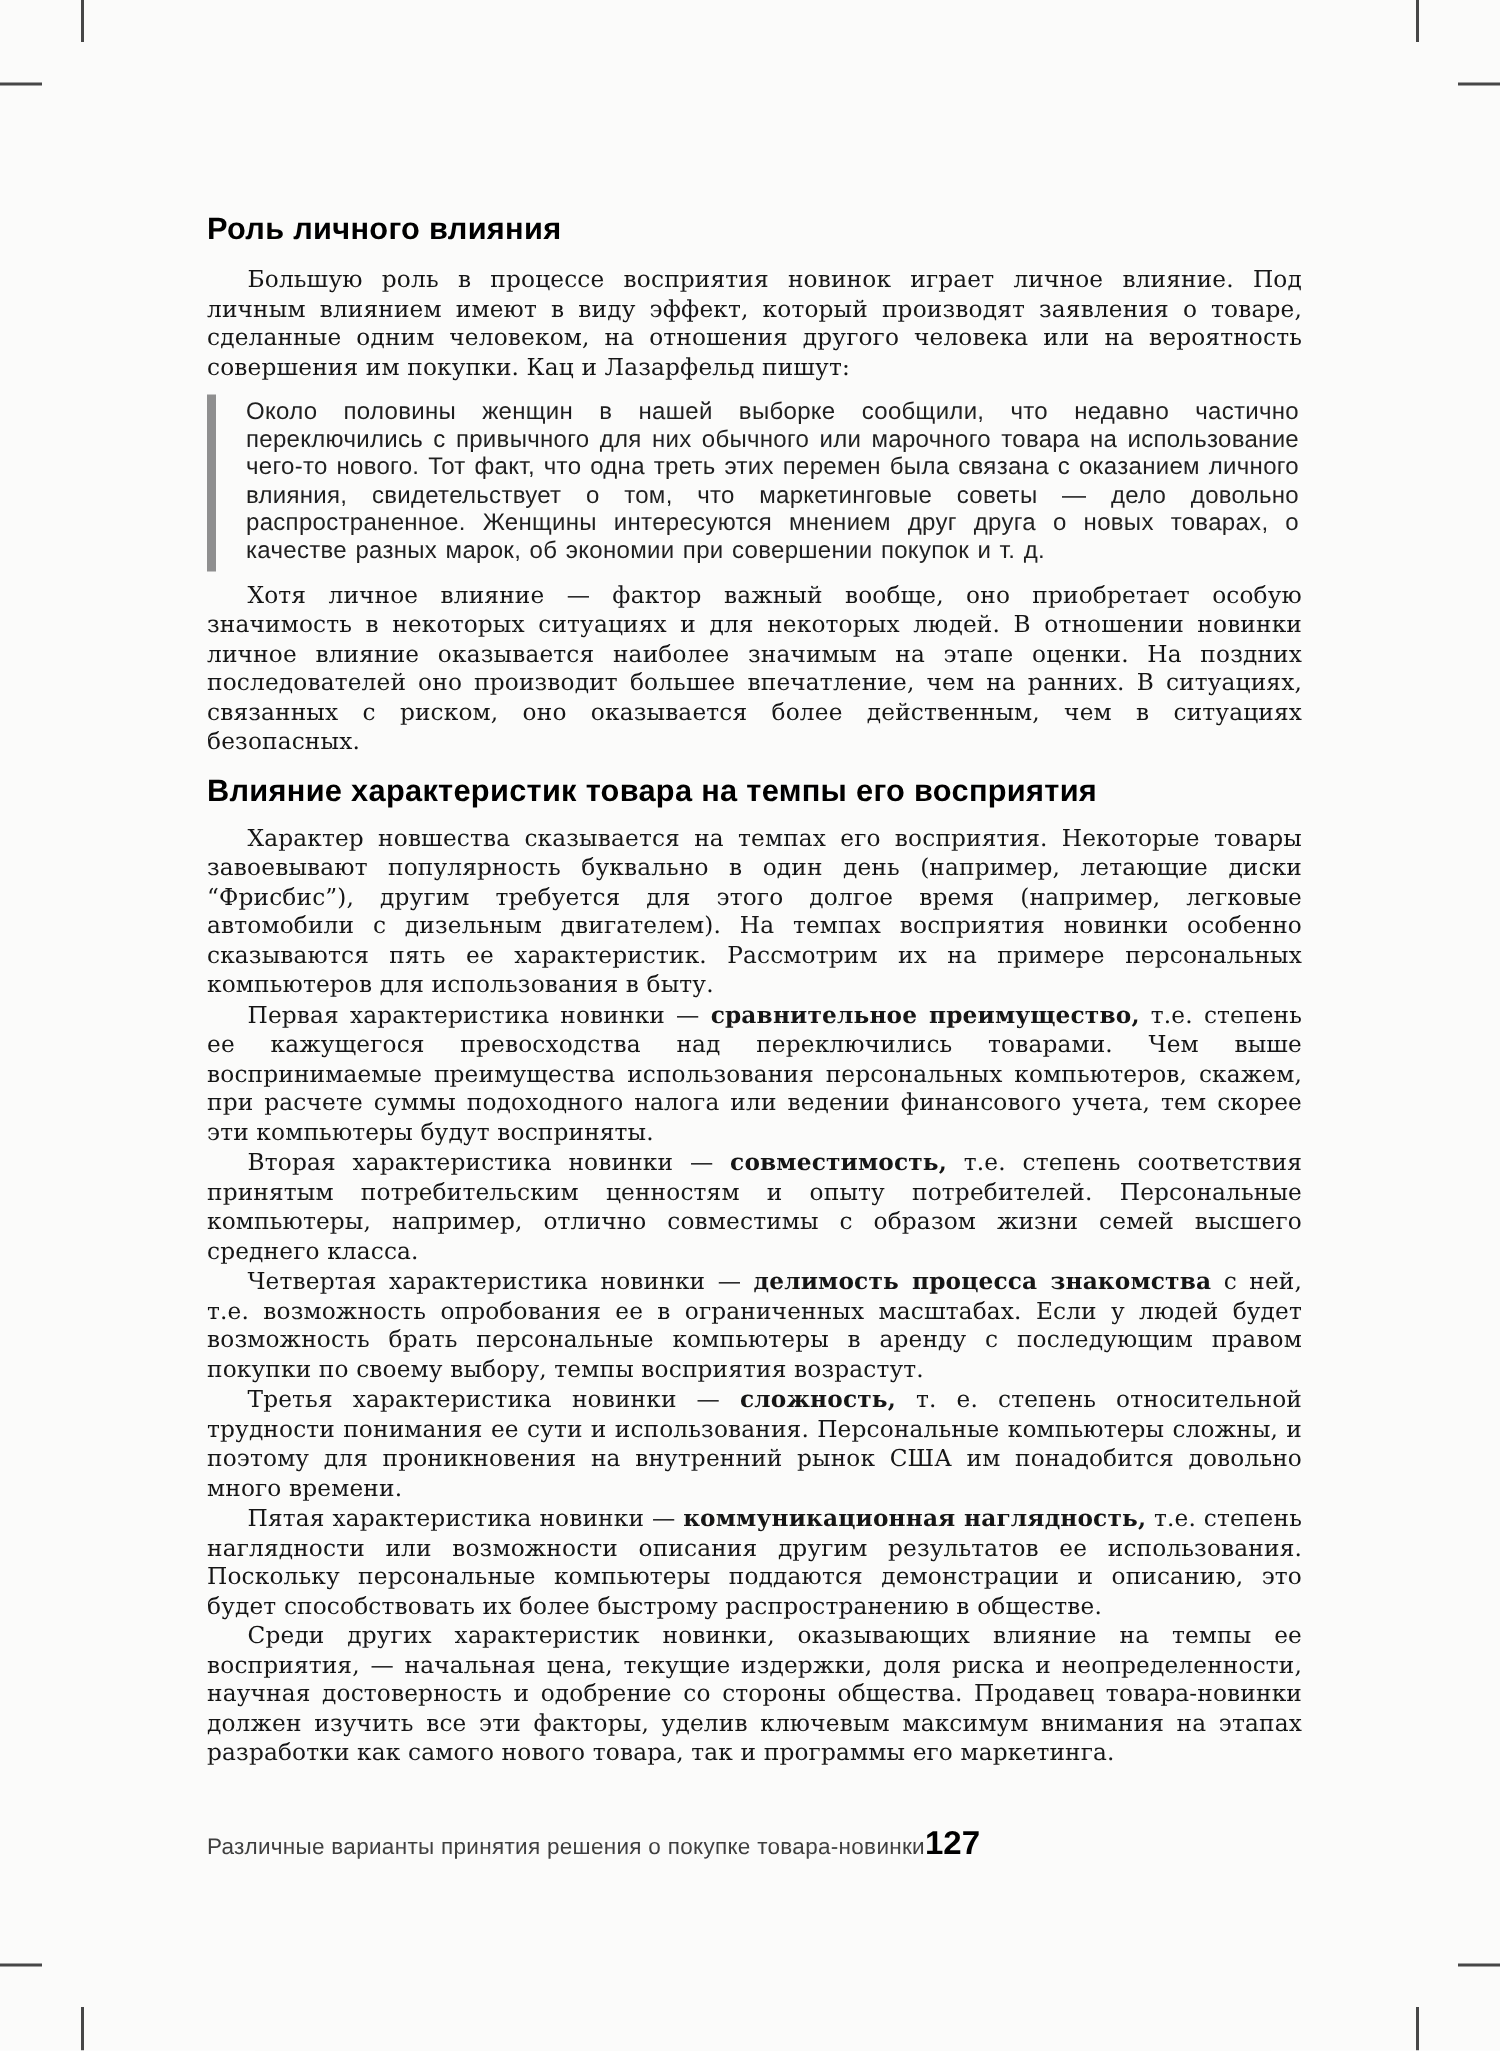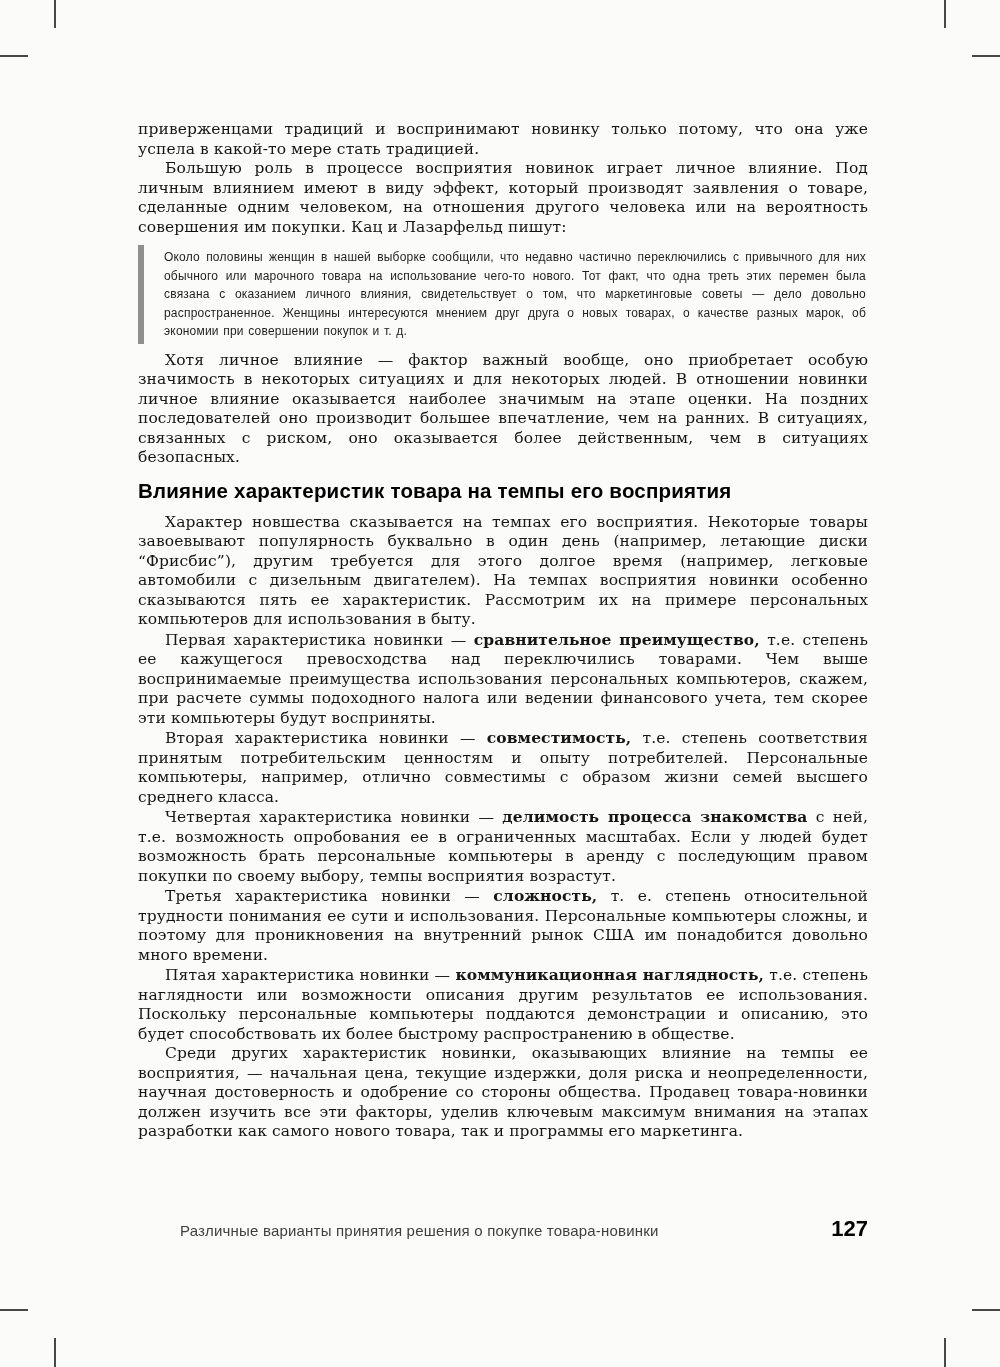--- a/index.html
+++ b/index.html
@@ -36,29 +36,28 @@
     font-weight:bold; font-size:20.5px; line-height:26px;
     color:#000; margin:0; text-align:left; text-indent:0; letter-spacing:0.2px;
   }
   .content h1 { margin:20px 0 11px 0; }
   .content h2 { margin:10px 0 9px 0; }
 
   .content blockquote {
     margin:8px 0 7px 0; padding:3px 2px 3px 20px;
     border-left:6px solid #8f8f8f;
     font-family:"Liberation Sans", sans-serif;
-    font-size:12px; line-height:18.6px; color:#1f1f1f;
+    font-size:16px; line-height:18.6px; color:#1f1f1f;
     text-align:justify; text-indent:0; letter-spacing:0.2px; word-spacing:1px;
   }
 
   .footer {
     position:absolute; left:138px; right:132px; top:1216px;
-    display:flex; justify-content:space-between; align-items:baseline;
+    display:flex; align-items:baseline;
     font-family:"Liberation Sans", sans-serif;
-    margin-left:42px;
   }
   .running-title { font-size:15px; color:#3f3f3f; letter-spacing:0.2px; }
   .page-number  { font-size:22px; font-weight:bold; color:#000; }
 
   .page-label {
     position:absolute; left:71px; top:1384px;
     font-family:"Liberation Sans", sans-serif;
     font-size:17px; font-weight:bold; color:#141414;
   }
 </style>
@@ -70,21 +69,21 @@
   <div class="mark m-tl-v"></div>
   <div class="mark m-tl-h"></div>
   <div class="mark m-tr-v"></div>
   <div class="mark m-tr-h"></div>
   <div class="mark m-bl-h"></div>
   <div class="mark m-bl-v"></div>
   <div class="mark m-br-h"></div>
   <div class="mark m-br-v"></div>
 
   <div class="content" id="doc">
-      <p class="no-indent"><span>приверженцами традиций и воспринимают новинку только потому, что она уже успела в какой-то мере стать традицией.</span></p>
+      <h1><span>Роль личного влияния</span></h1>
       <p><span>Большую роль в процессе восприятия новинок играет личное влияние. Под личным влиянием имеют в виду эффект, который производят заявления о товаре, сделанные одним человеком, на отношения другого человека или на вероятность совершения им покупки. Кац и Лазарфельд пишут:</span></p>
       <blockquote><span>Около половины женщин в нашей выборке сообщили, что недавно частично переключились с привычного для них обычного или марочного товара на использование чего-то нового. Тот факт, что одна треть этих перемен была связана с оказанием личного влияния, свидетельствует о том, что маркетинговые советы — дело довольно распространенное. Женщины интересуются мнением друг друга о новых товарах, о качестве разных марок, об экономии при совершении покупок и т. д.</span></blockquote>
       <p><span>Хотя личное влияние — фактор важный вообще, оно приобретает особую значимость в некоторых ситуациях и для некоторых людей. В отношении новинки личное влияние оказывается наиболее значимым на этапе оценки. На поздних последователей оно производит большее впечатление, чем на ранних. В ситуациях, связанных с риском, оно оказывается более действенным, чем в ситуациях безопасных.</span></p>
       <h2><span>Влияние характеристик товара на темпы его восприятия</span></h2>
       <p><span>Характер новшества сказывается на темпах его восприятия. Некоторые товары завоевывают популярность буквально в один день (например, летающие диски “Фрисбис”), другим требуется для этого долгое время (например, легковые автомобили с дизельным двигателем). На темпах восприятия новинки особенно сказываются пять ее характеристик. Рассмотрим их на примере персональных компьютеров для использования в быту.</span></p>
       <p><span>Первая характеристика новинки — </span><b>сравнительное преимущество,</b><span> т.е. степень ее кажущегося превосходства над переключились товарами. Чем выше воспринимаемые преимущества использования персональных компьютеров, скажем, при расчете суммы подоходного налога или ведении финансового учета, тем скорее эти компьютеры будут восприняты.</span></p>
       <p><span>Вторая характеристика новинки — </span><b>совместимость,</b><span> т.е. степень соответствия принятым потребительским ценностям и опыту потребителей. Персональные компьютеры, например, отлично совместимы с образом жизни семей высшего среднего класса.</span></p>
       <p><span>Четвертая характеристика новинки — </span><b>делимость процесса знакомства</b><span> с ней, т.е. возможность опробования ее в ограниченных масштабах. Если у людей будет возможность брать персональные компьютеры в аренду с последующим правом покупки по своему выбору, темпы восприятия возрастут.</span></p>
       <p><span>Третья характеристика новинки — </span><b>сложность,</b><span> т. е. степень относительной трудности понимания ее сути и использования. Персональные компьютеры сложны, и поэтому для проникновения на внутренний рынок США им понадобится довольно много времени.</span></p>
       <p><span>Пятая характеристика новинки — </span><b>коммуникационная наглядность,</b><span> т.е. степень наглядности или возможности описания другим результатов ее использования. Поскольку персональные компьютеры поддаются демонстрации и описанию, это будет способствовать их более быстрому распространению в обществе.</span></p>

